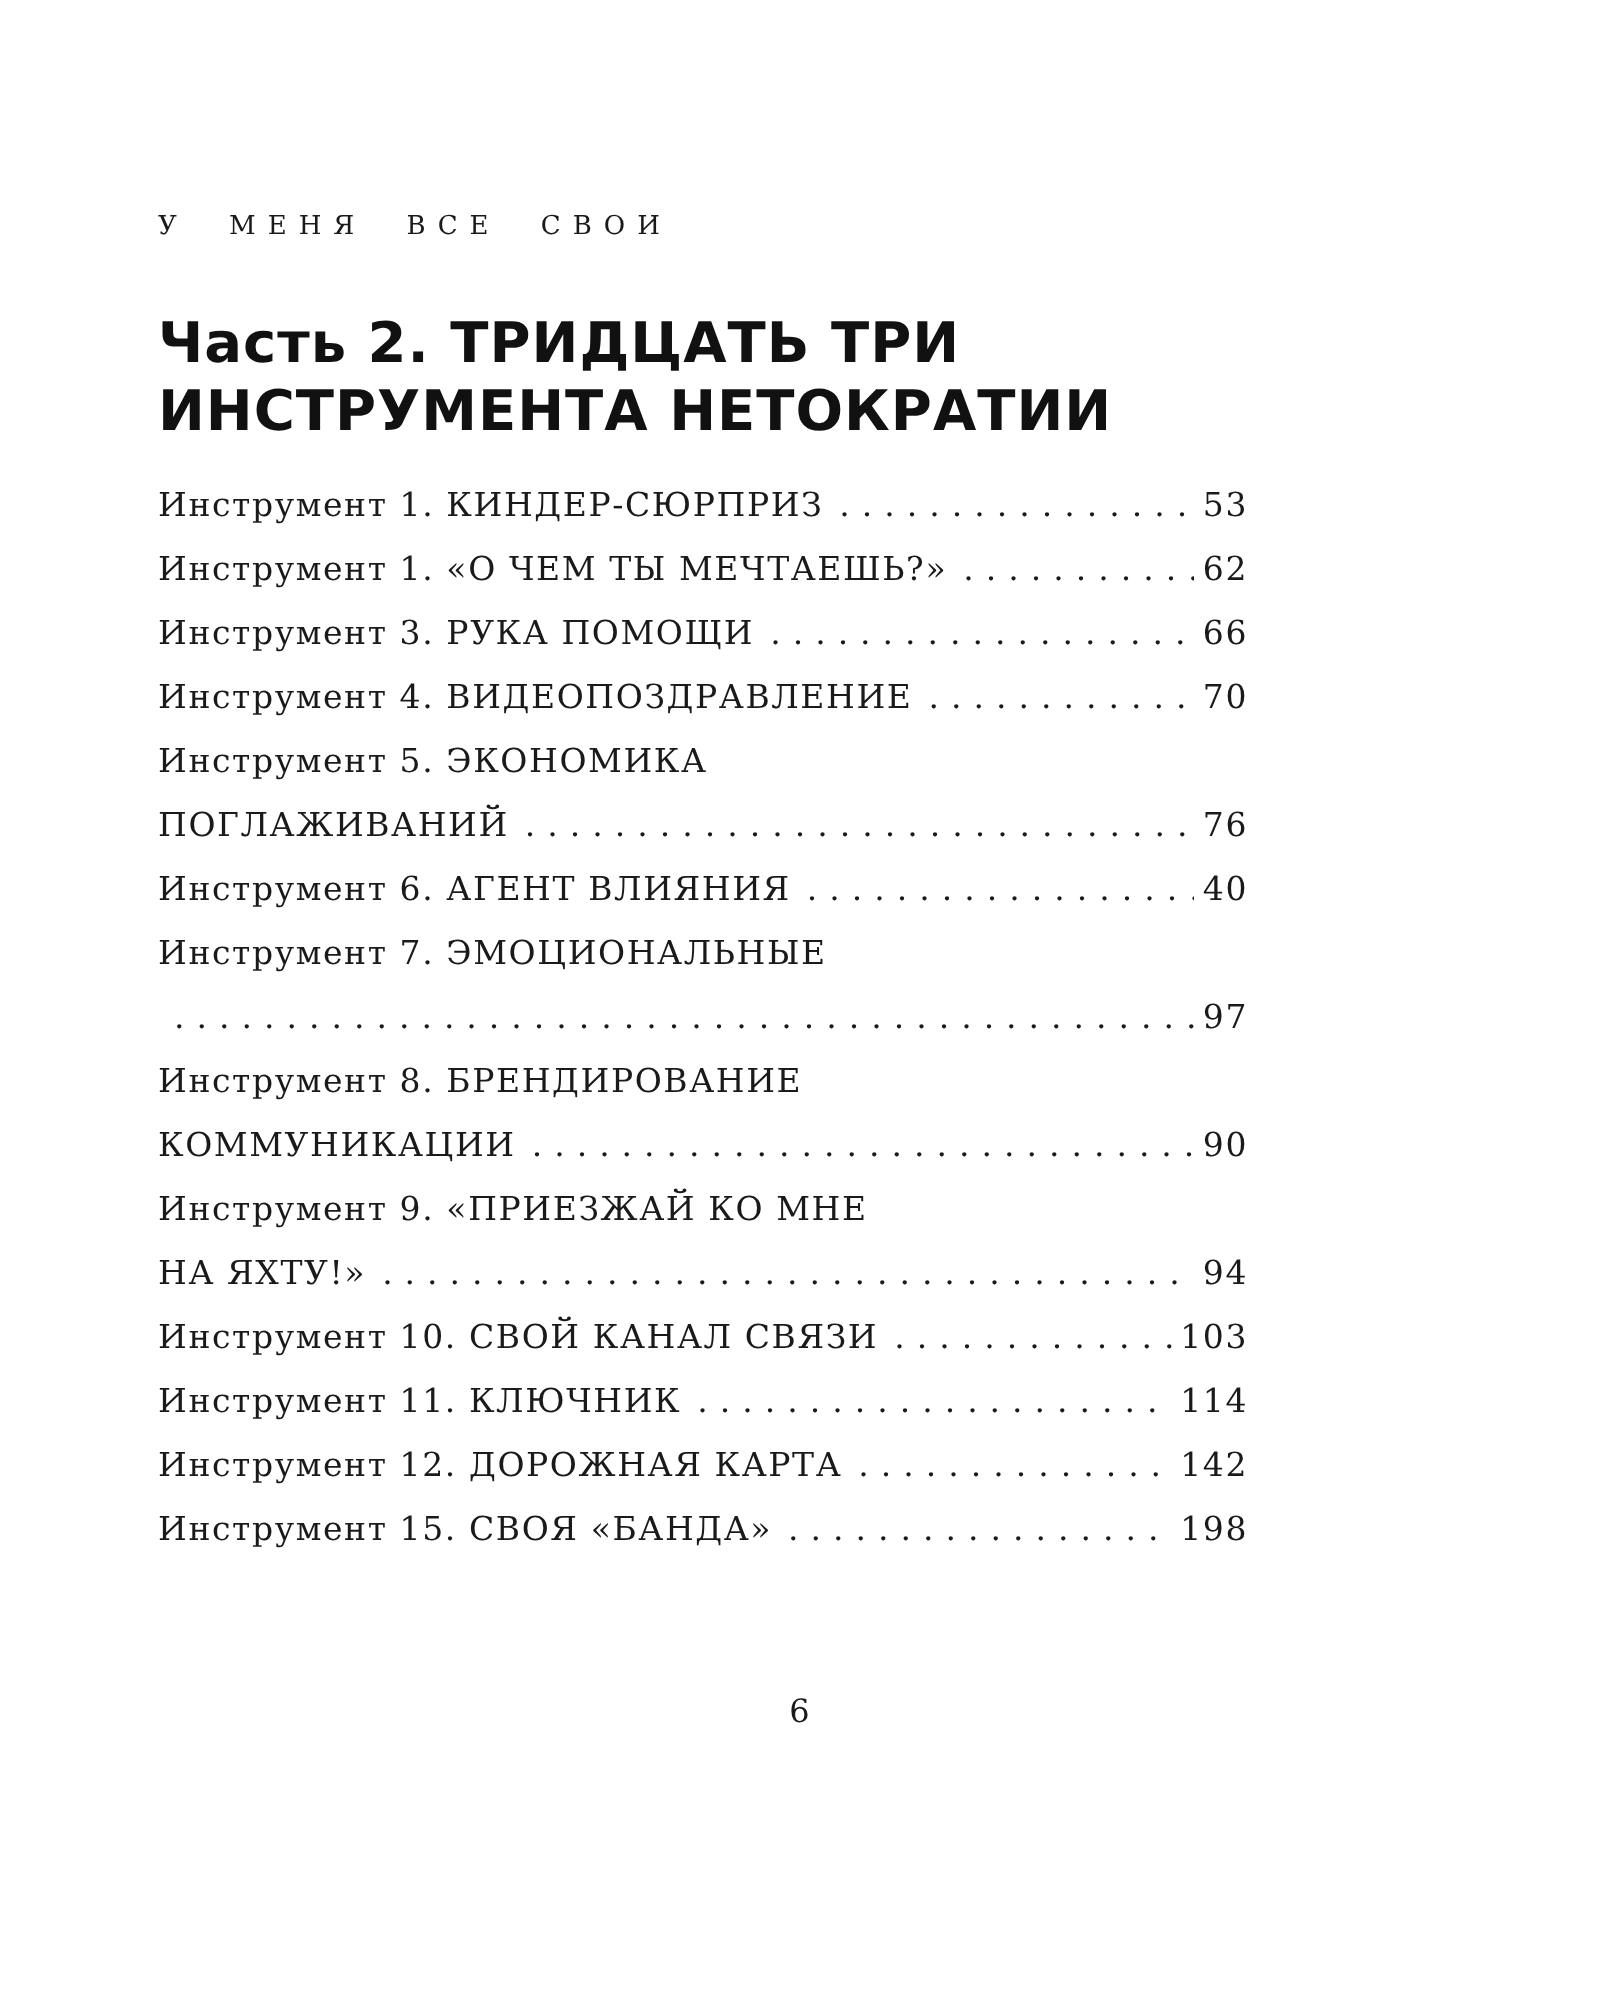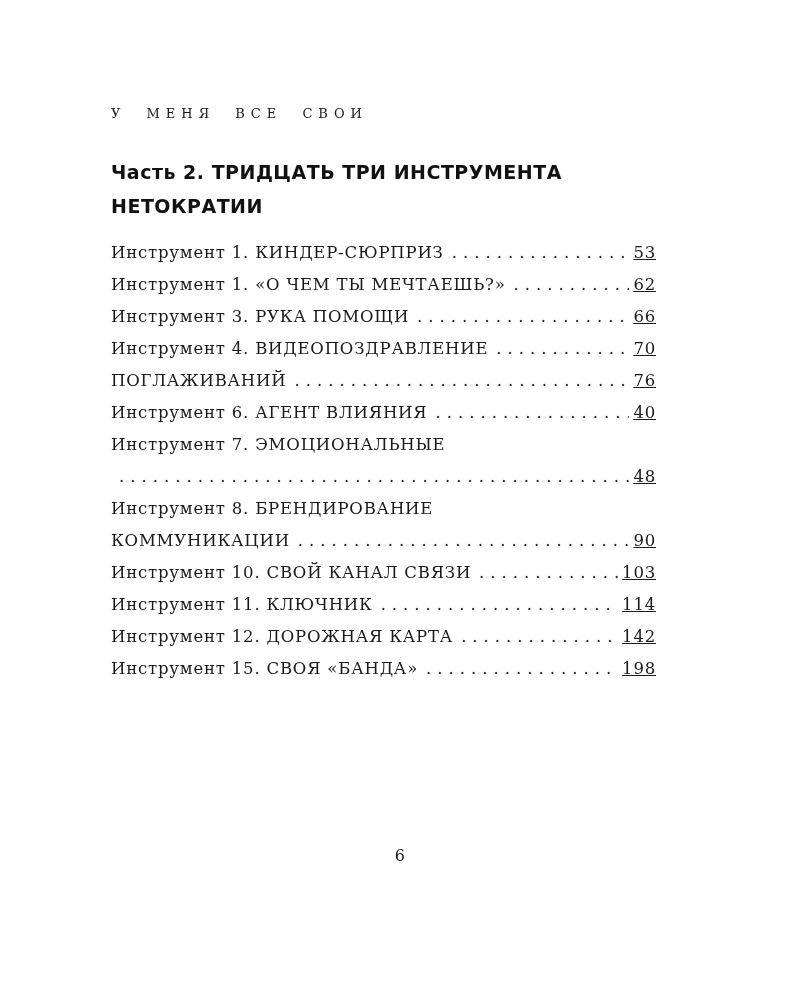--- a/index.html
+++ b/index.html
@@ -12,34 +12,34 @@
     height: 1000px;
     color: #1a1a1a;
     font-family: "DejaVu Serif", "Liberation Serif", serif;
     overflow: hidden;
   }
   .page {
     position: relative;
     box-sizing: border-box;
     width: 800px;
     height: 732px;
-    padding: 106px 110px 0 111px;
+    padding: 106px 110px 0 79px;
   }
   .running-header {
     font-size: 13px;
     font-weight: normal;
     letter-spacing: 6px;
     word-spacing: 10px;
     color: #1a1a1a;
     margin: 0 0 34px 0;
   }
   .part-heading {
     font-family: "DejaVu Sans", "Liberation Sans", sans-serif;
     font-weight: bold;
-    font-size: 19px;
+    font-size: 28px;
     line-height: 34px;
     letter-spacing: 0.5px;
     max-width: 545px;
     margin: 0 0 14px 0;
     color: #111111;
   }
   .toc-list {
     max-width: 545px;
   }
   .toc-entry {
@@ -66,21 +66,20 @@
     letter-spacing: 6px;
     color: #1a1a1a;
   }
   .toc-leader::after {
     content: "........................................................................................................";
   }
   .toc-page {
     flex: 0 0 auto;
     text-align: right;
     white-space: nowrap;
-    text-decoration: underline;
   }
   .page-footer {
     position: absolute;
     left: 0;
     right: 0;
     top: 846px;
     text-align: center;
     font-size: 16px;
     letter-spacing: 0.5px;
     color: #1a1a1a;
@@ -122,52 +121,61 @@
 
   <div class="toc-entry">
     <div class="toc-last-line">
       <span class="toc-label">Инструмент 4. ВИДЕОПОЗДРАВЛЕНИЕ</span>
       <span class="toc-leader"></span>
       <span class="toc-page">70</span>
     </div>
   </div>
 
   <div class="toc-entry">
+    <div class="toc-first-line">Инструмент 5. ЭКОНОМИКА</div>
         <div class="toc-last-line">
       <span class="toc-label">ПОГЛАЖИВАНИЙ</span>
       <span class="toc-leader"></span>
       <span class="toc-page">76</span>
     </div>
   </div>
 
   <div class="toc-entry">
     <div class="toc-last-line">
       <span class="toc-label">Инструмент 6. АГЕНТ ВЛИЯНИЯ</span>
       <span class="toc-leader"></span>
       <span class="toc-page">40</span>
     </div>
   </div>
 
   <div class="toc-entry">
     <div class="toc-first-line">Инструмент 7. ЭМОЦИОНАЛЬНЫЕ</div>
         <div class="toc-last-line">
       <span class="toc-leader"></span>
-      <span class="toc-page">48</span>
+      <span class="toc-page">97</span>
     </div>
   </div>
 
   <div class="toc-entry">
     <div class="toc-first-line">Инструмент 8. БРЕНДИРОВАНИЕ</div>
         <div class="toc-last-line">
       <span class="toc-label">КОММУНИКАЦИИ</span>
       <span class="toc-leader"></span>
       <span class="toc-page">90</span>
     </div>
   </div>
 
+  <div class="toc-entry">
+    <div class="toc-first-line">Инструмент 9. «ПРИЕЗЖАЙ КО МНЕ</div>
+        <div class="toc-last-line">
+      <span class="toc-label">НА ЯХТУ!»</span>
+      <span class="toc-leader"></span>
+      <span class="toc-page">94</span>
+    </div>
+  </div>
 
   <div class="toc-entry">
     <div class="toc-last-line">
       <span class="toc-label">Инструмент 10. СВОЙ КАНАЛ СВЯЗИ</span>
       <span class="toc-leader"></span>
       <span class="toc-page">103</span>
     </div>
   </div>
 
   <div class="toc-entry">

